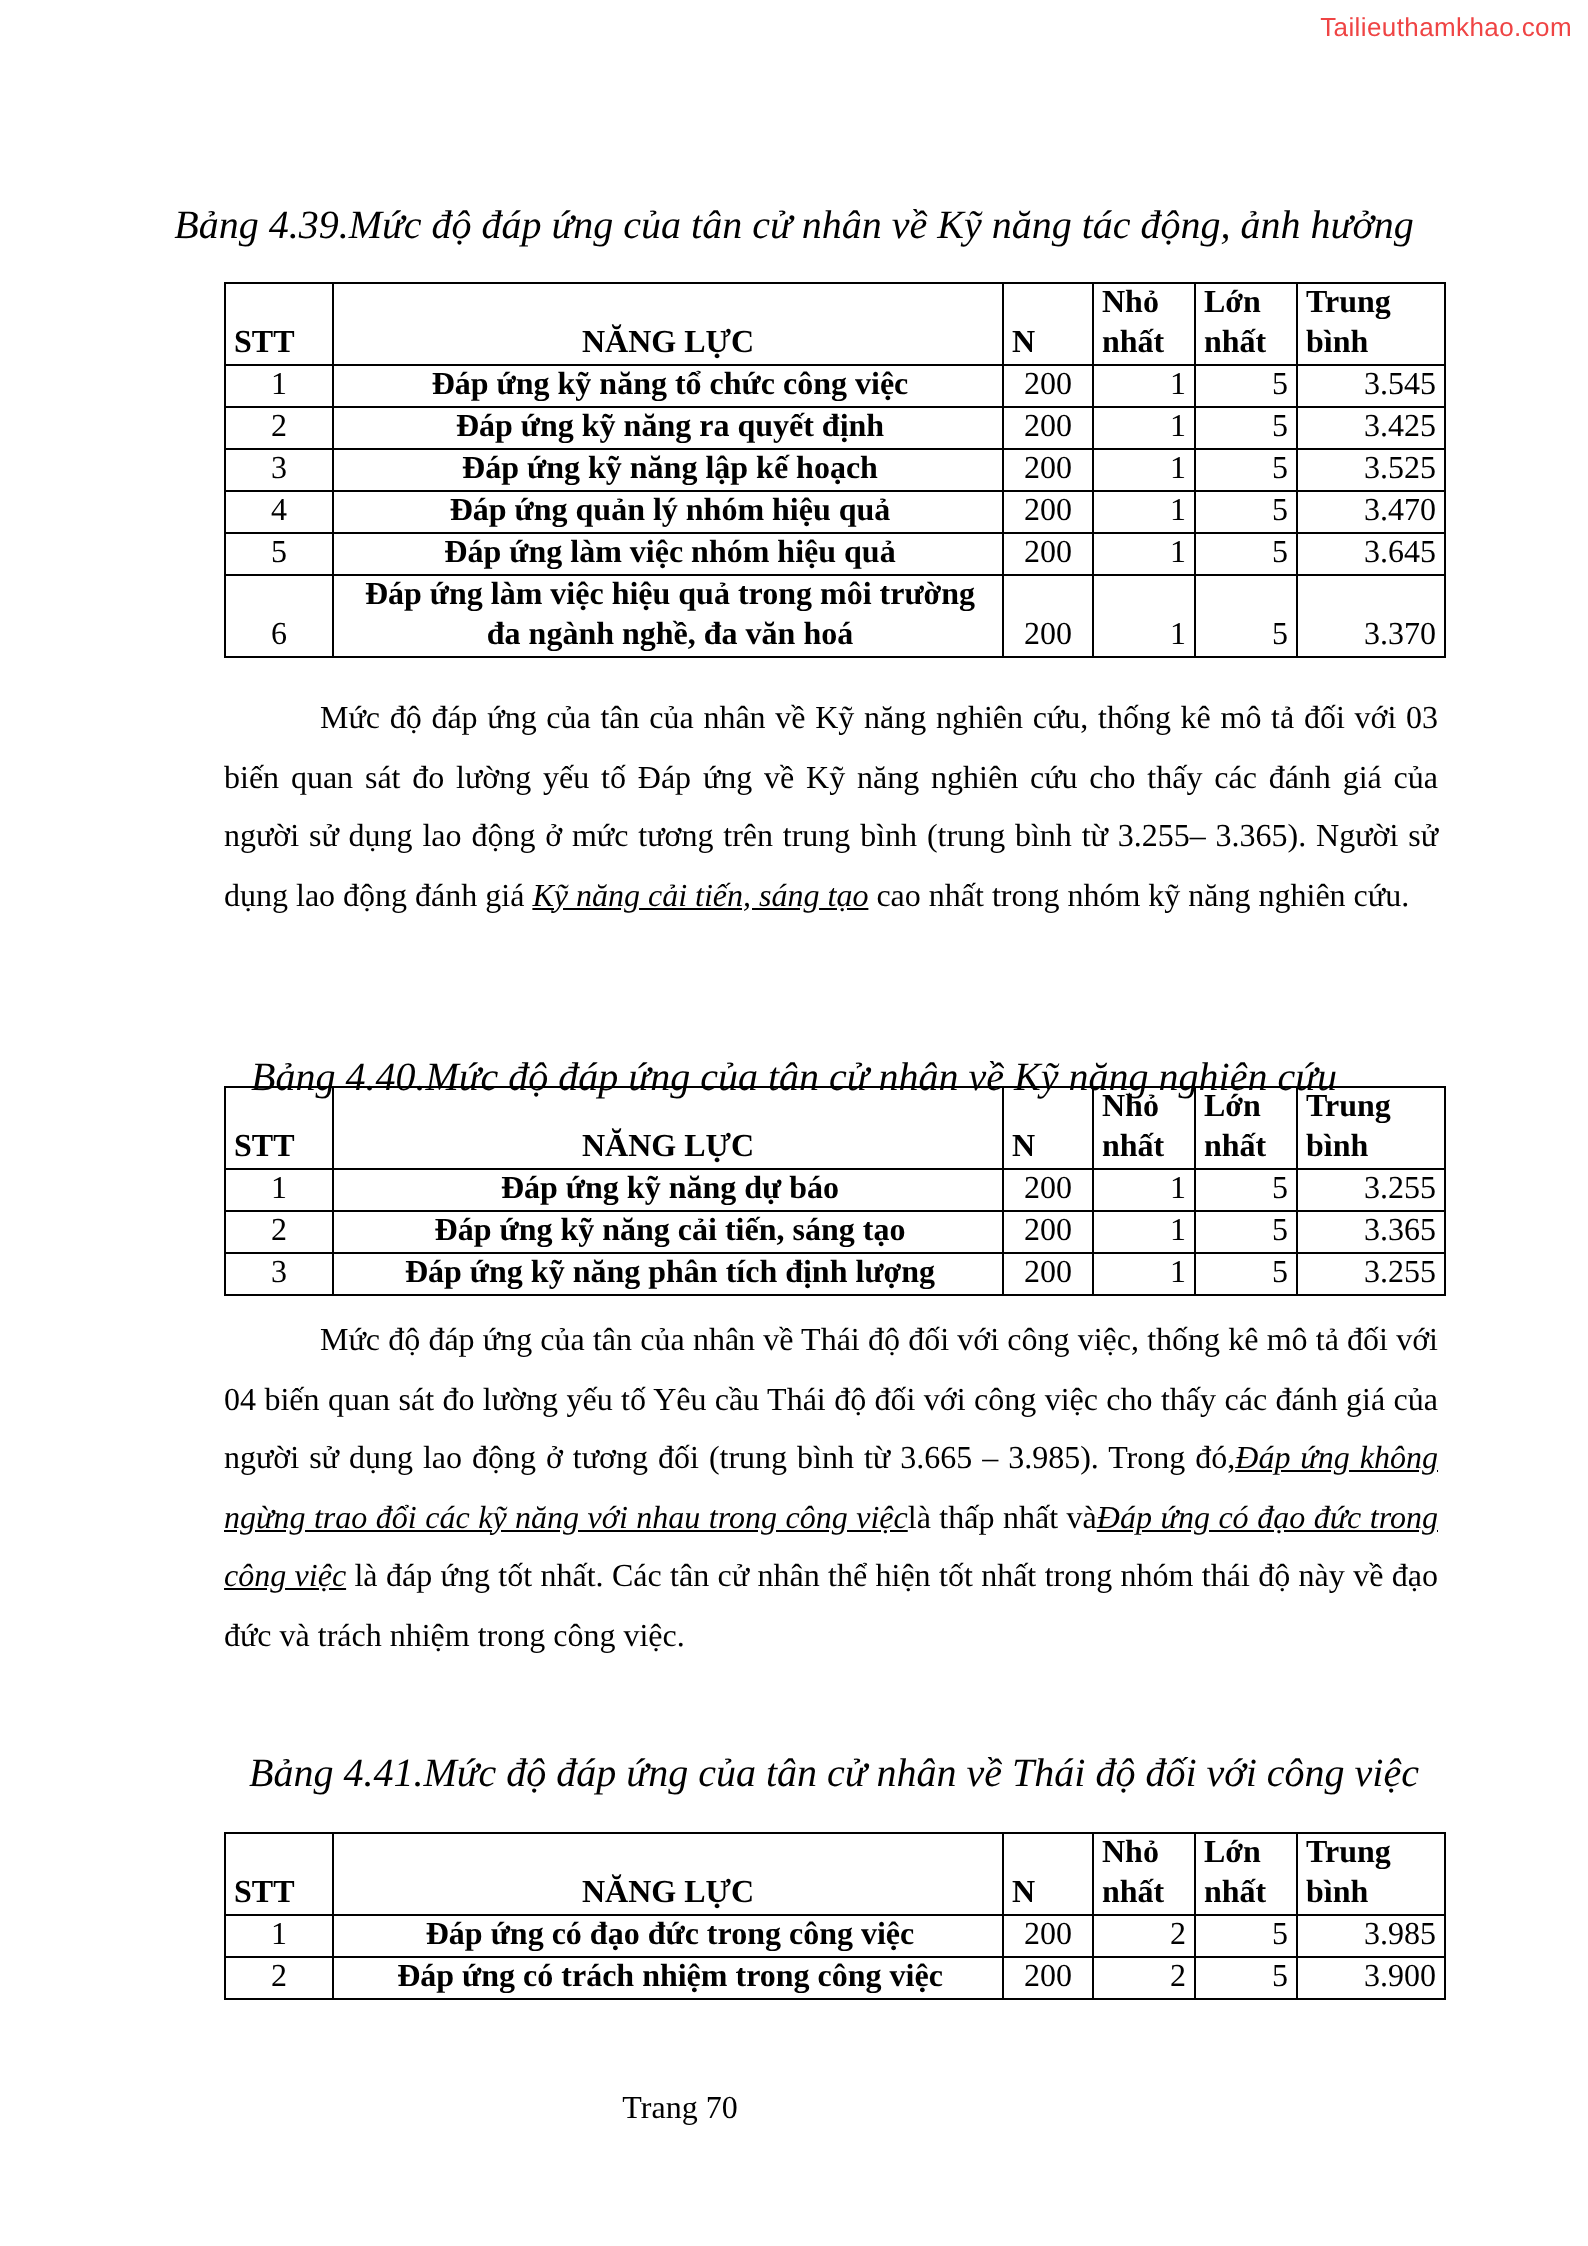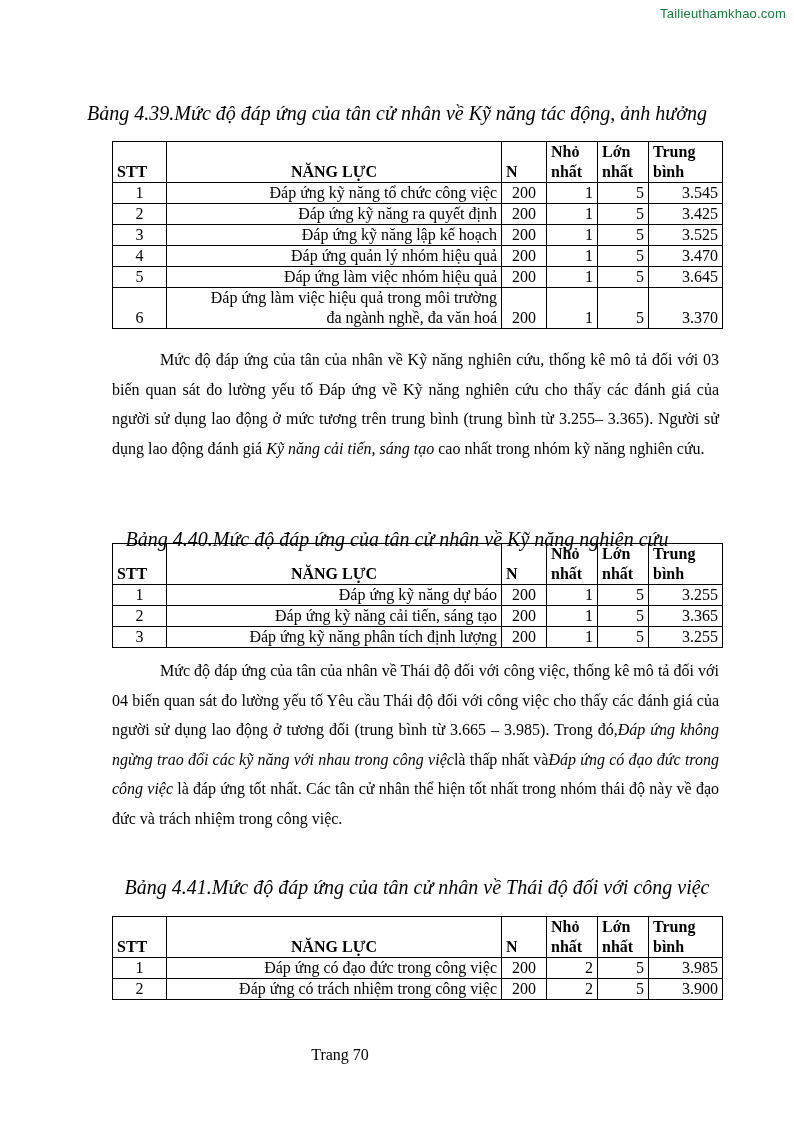--- a/index.html
+++ b/index.html
@@ -3,51 +3,51 @@
 <meta charset="utf-8">
 <style>
   html, body { margin: 0; padding: 0; }
   body {
     width: 794px; height: 1123px; background: #ffffff; position: relative;
     font-family: "Liberation Serif", "DejaVu Serif", serif; color: #000; overflow: hidden;
   }
   .watermark {
     position: absolute; top: 6px; right: 8px;
     font-family: "Liberation Sans", "DejaVu Sans", sans-serif;
-    font-size: 13px; color: #15803d; letter-spacing: 0.2px;
+    font-size: 13px; color: #ef4444; letter-spacing: 0.2px;
   }
   .caption {
     position: absolute; left: 0; width: 794px; text-align: center;
     font-style: italic; font-size: 20px; line-height: 20px;
   }
   table.tbl {
     position: absolute; left: 112px; width: 610px;
     border-collapse: collapse; font-size: 16px; table-layout: fixed;
   }
   table.tbl td, table.tbl th {
     border: 1px solid #000; padding: 0 4px; line-height: 20px; vertical-align: bottom;
   }
   table.tbl th { font-weight: bold; text-align: left; }
   table.tbl th.nl { text-align: center; }
   table.tbl td.c { text-align: center; }
   table.tbl td.r { text-align: right; }
-  table.tbl td.l { text-align: right; padding-left: 6px; }
+  table.tbl td.l { text-align: center; padding-left: 6px; font-weight: bold; }
   col.c-stt { width: 54px; }
   col.c-nl { width: 335px; }
   col.c-n { width: 45px; }
   col.c-min { width: 51px; }
   col.c-max { width: 51px; }
   col.c-mean { width: 74px; }
   .para {
     position: absolute; left: 112px; width: 607px;
     font-size: 16px; line-height: 29.5px; text-align: justify;
   }
   .para .indent { display: inline-block; width: 48px; }
   .para b { font-weight: normal; }
-  .para i { font-style: italic; }
+  .para i { font-style: italic; text-decoration: underline; }
   .footer {
     position: absolute; top: 1046px; left: 0; width: 680px; text-align: center; font-size: 16px;
   }
 </style>
 </head>
 <body>
 
 <div class="watermark">Tailieuthamkhao.com</div>
 
 <div class="caption" style="top:103px;">Bảng 4.39.Mức độ đáp ứng của tân cử nhân về Kỹ năng tác động, ảnh hưởng</div>

